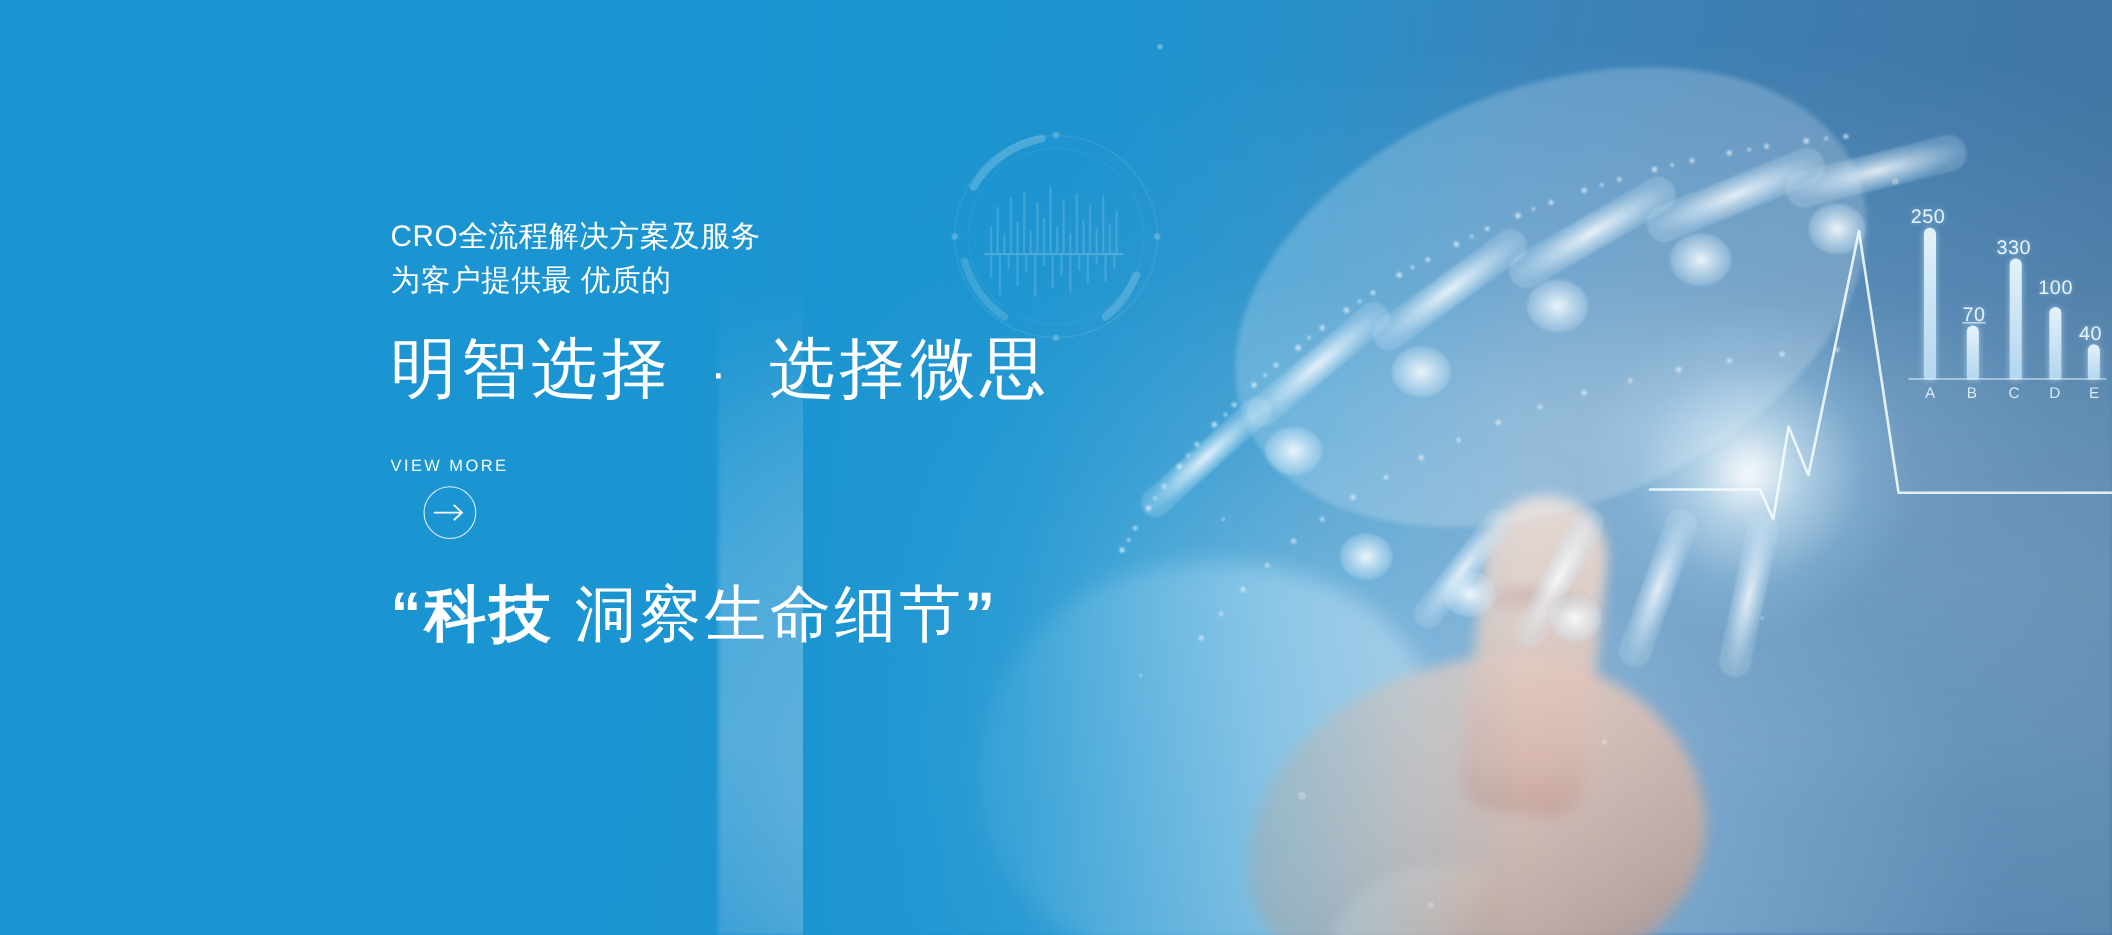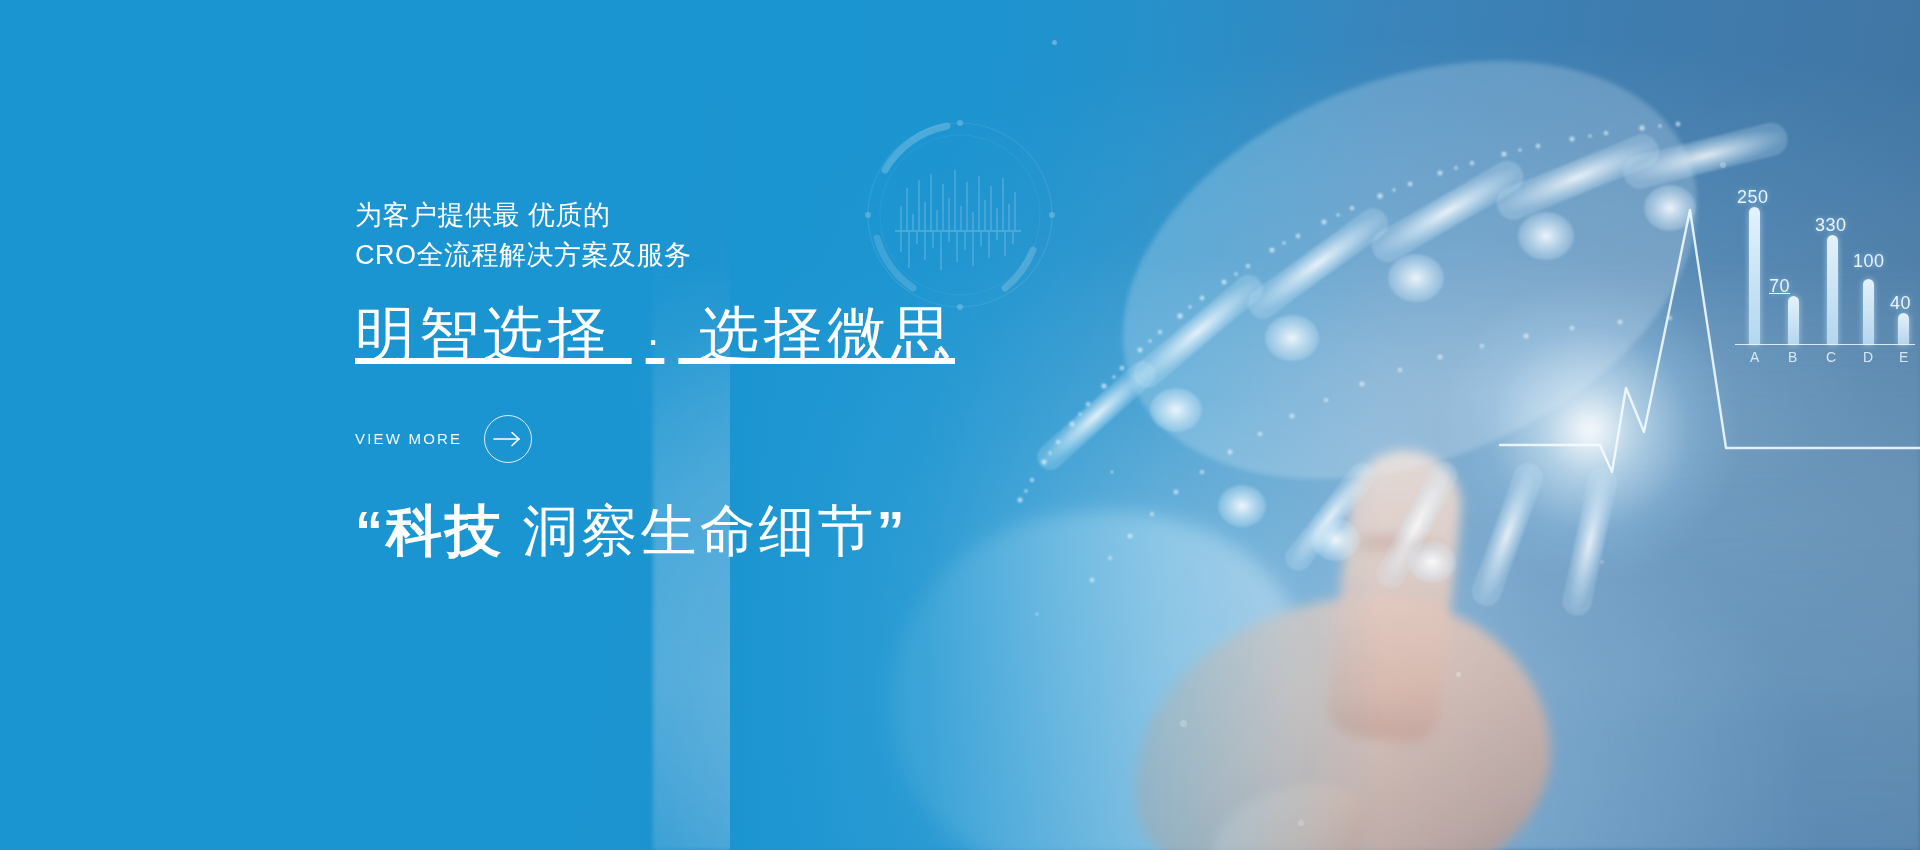--- a/index.html
+++ b/index.html
@@ -123,27 +123,27 @@
   
   .copy{ position:absolute; left:355px; top:196px; width:760px; }
 
   .sub{
     color:#ffffff; font-size:27px; line-height:1.47; font-weight:400;
     letter-spacing:.5px; white-space:nowrap;
   }
   .headline{
     margin-top:26px; color:#ffffff;
     font-size:60px; line-height:1.12; font-weight:400;
-    letter-spacing:4px; white-space:nowrap;text-decoration:underline;
+    letter-spacing:4px; white-space:nowrap;
   }
   .headline .dot{ padding:0 14px; font-size:44px; vertical-align:middle; }
 
   .viewmore{
-    margin-top:46px; display:flex; align-items:center; gap:22px;
-    width:max-content; cursor:pointer;
+    margin-top:46px; display:flex; align-items:center; gap:10px;
+    width:max-content; cursor:pointer;flex-direction:column;
   }
   .viewmore-label{
     color:rgba(255,255,255,.95); font-size:15px; letter-spacing:2.2px; font-weight:400;
   }
   .arrow-circle{
     width:48px; height:48px; border:1.5px solid rgba(255,255,255,.85);
     border-radius:50%; display:flex; align-items:center; justify-content:center;
   }
   .arrow-circle svg{ display:block; }
 
@@ -297,21 +297,21 @@
 
   <div class="chart">
     <div class="chart-plot">
       <div class="bar-col" style="left:14px;  height:138px;"></div>
       <div class="bar-col" style="left:53px;  height:49px;"></div>
       <div class="bar-col" style="left:92px;  height:110px;"></div>
       <div class="bar-col" style="left:128px; height:66px;"></div>
       <div class="bar-col" style="left:163px; height:32px;"></div>
 
       <div class="bar-val" style="left:2px;  top:2px;">250</div>
-      <div class="bar-val" style="left:34px; top:91px;text-decoration:underline;">70</div>
+      <div class="bar-val" style="left:49px; top:91px;text-decoration:underline;">70</div>
       <div class="bar-val" style="left:80px; top:30px;">330</div>
       <div class="bar-val" style="left:118px;top:66px;">100</div>
       <div class="bar-val" style="left:155px;top:108px;text-align:center;">40</div>
 
       <div class="chart-axis"></div>
     </div>
     <div class="chart-cats">
       <div class="cat-lbl" style="left:15px;">A</div>
       <div class="cat-lbl" style="left:53px;">B</div>
       <div class="cat-lbl" style="left:91px;">C</div>
@@ -378,22 +378,22 @@
   <div class="speck" style="left:1720px; top:162px; width:6px;  height:6px;  opacity:.5;"></div>
   <div class="speck" style="left:1110px; top:470px; width:4px;  height:4px;  opacity:.45;"></div>
   <div class="speck" style="left:1180px; top:720px; width:7px;  height:7px;  opacity:.4;"></div>
   <div class="speck" style="left:1456px; top:672px; width:5px;  height:5px;  opacity:.5;"></div>
   <div class="speck" style="left:1600px; top:560px; width:4px;  height:4px;  opacity:.35;"></div>
   <div class="speck" style="left:1298px; top:820px; width:6px;  height:6px;  opacity:.38;"></div>
   <div class="speck" style="left:1035px; top:612px; width:4px;  height:4px;  opacity:.4;"></div>
 
   <div class="copy">
 
+    <div class="sub">CRO全流程解决方案及服务</div>
     <div class="sub">为客户提供最 优质的</div>
-    <div class="sub">CRO全流程解决方案及服务</div>
 
     <div class="headline">
       <span>明智选择</span>
       <span class="dot">·</span>
       <span>选择微思</span>
     </div>
 
     <div class="viewmore">
       <span class="viewmore-label">VIEW MORE</span>
       <span class="arrow-circle">

